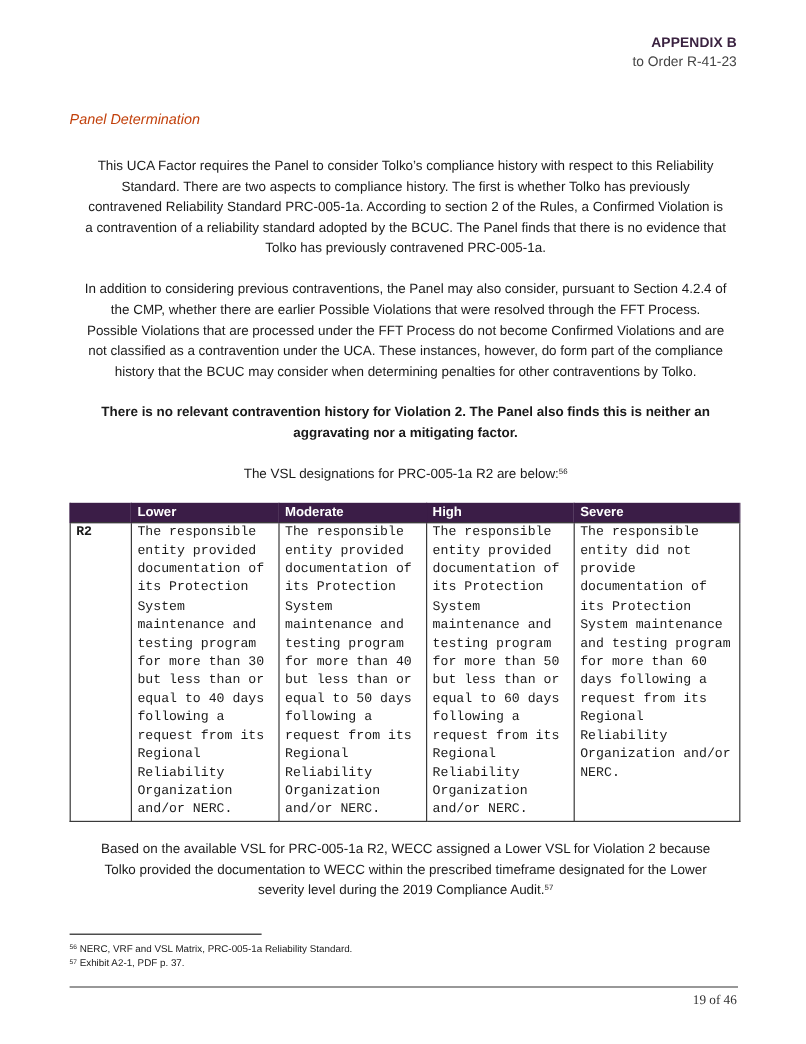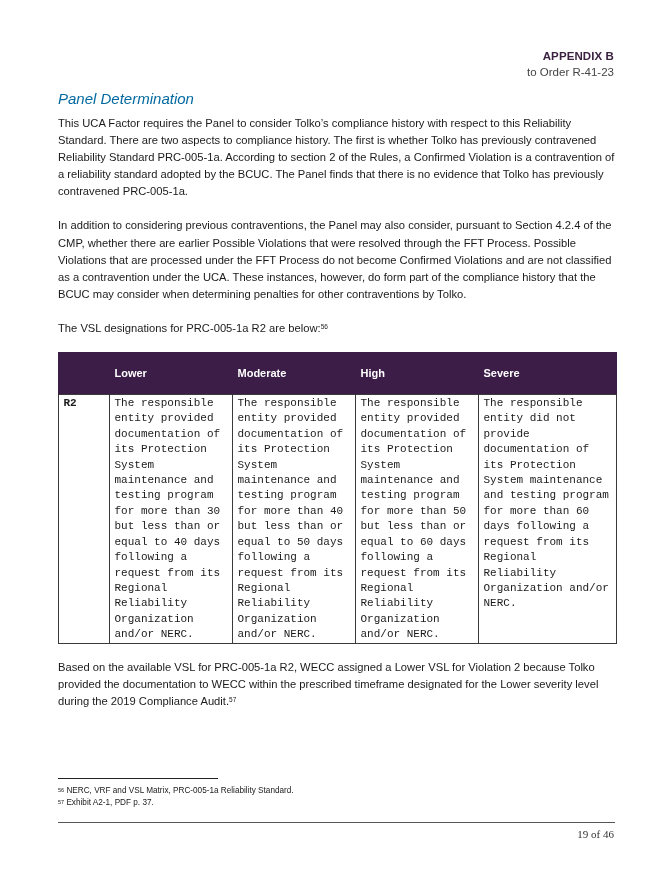--- a/index.html
+++ b/index.html
@@ -2,38 +2,38 @@
 <html><head>
   <meta charset="utf-8">
   <style>
     html, body { margin: 0; padding: 0; background: #ffffff; }
     body {
       width: 672px; height: 870px; position: relative; overflow: hidden;
       font-family: "Liberation Sans", "DejaVu Sans", sans-serif;
       color: #1a1a1a;
     }
     .page { position: absolute; left: 0; top: 0; width: 672px; height: 870px; }
-    .hdr { position: absolute; right: 58px; top: 28px; text-align: right; margin-top: 20px; }
+    .hdr { position: absolute; right: 58px; top: 28px; text-align: right; }
     .hdr-title { font-size: 11.5px; font-weight: bold; color: #3a2240; line-height: 16px; letter-spacing: 0.1px; }
     .hdr-sub { font-size: 11.5px; color: #444; line-height: 16px; }
 
     .content { position: absolute; left: 58px; top: 90px; width: 560px; }
-    .h-section { font-size: 15px; font-style: italic; color: #0369a1; line-height: 18px; margin: 0 0 7px 0; }
-    p { margin: 0; font-size: 11.2px; line-height: 17.1px; }
+    .h-section { font-size: 12px; font-style: italic; color: #c2410c; line-height: 18px; margin: 0 0 23px 0; }
+    p { margin: 12px; font-size: 11.2px; line-height: 17.1px; text-align: center; }
     .para { margin-bottom: 17px; }
     .bold { font-weight: bold; }
 
     .h-sub { font-size: 12.5px; font-style: italic; color: #b0573a; line-height: 18px; margin: 0 0 6px 22px; }
     .h-sub .lbl { margin-right: 6px; }
     sup { font-size: 6.5px; vertical-align: top; position: relative; top: -2px; }
 
     table.vsl { border-collapse: collapse; width: 559px; margin-top: 15px; margin-left: -0.5px; }
     table.vsl th {
       background: #3b1d47; color: #ffffff; font-size: 11px; font-weight: bold;
-      text-align: left; padding: 14px 5px; height: 14px; line-height: 14px;
+      text-align: left; padding: 1px 5px; height: 14px; line-height: 14px;
       border-left: 1px solid #3b1d47; border-right: 1px solid #3b1d47;
     }
     table.vsl td {
       font-size: 11px; line-height: 15.4px; vertical-align: top; padding: 1px 5px 0 5px;
       border: 1px solid #3a3a3a;
       font-family: Liberation Mono, monospace;
     }
     table.vsl td.rowhead { font-weight: bold; width: 40px; }
     table.vsl td.c1 { width: 112px; }
     table.vsl td.c2 { width: 112px; }
@@ -55,20 +55,21 @@
   <div class="hdr">
     <div class="hdr-title">APPENDIX B</div>
     <div class="hdr-sub">to Order R-41-23</div>
   </div>
 
   <div class="content">
     <div class="h-section">Panel Determination</div>
 
     <p class="para">This UCA Factor requires the Panel to consider Tolko’s compliance history with respect to this Reliability Standard. There are two aspects to compliance history. The first is whether Tolko has previously contravened Reliability Standard PRC-005-1a. According to section 2 of the Rules, a Confirmed Violation is a contravention of a reliability standard adopted by the BCUC. The Panel finds that there is no evidence that Tolko has previously contravened PRC-005-1a.</p>
     <p class="para">In addition to considering previous contraventions, the Panel may also consider, pursuant to Section 4.2.4 of the CMP, whether there are earlier Possible Violations that were resolved through the FFT Process. Possible Violations that are processed under the FFT Process do not become Confirmed Violations and are not classified as a contravention under the UCA. These instances, however, do form part of the compliance history that the BCUC may consider when determining penalties for other contraventions by Tolko.</p>
+    <p class="para bold">There is no relevant contravention history for Violation 2. The Panel also finds this is neither an aggravating nor a mitigating factor.</p>
 
 
     <p><span>The VSL designations for PRC-005-1a R2 are below:</span><sup>56</sup></p>
 
     <table class="vsl">
       <thead>
         <tr>
           <th></th>
           <th>Lower</th>
           <th>Moderate</th>

